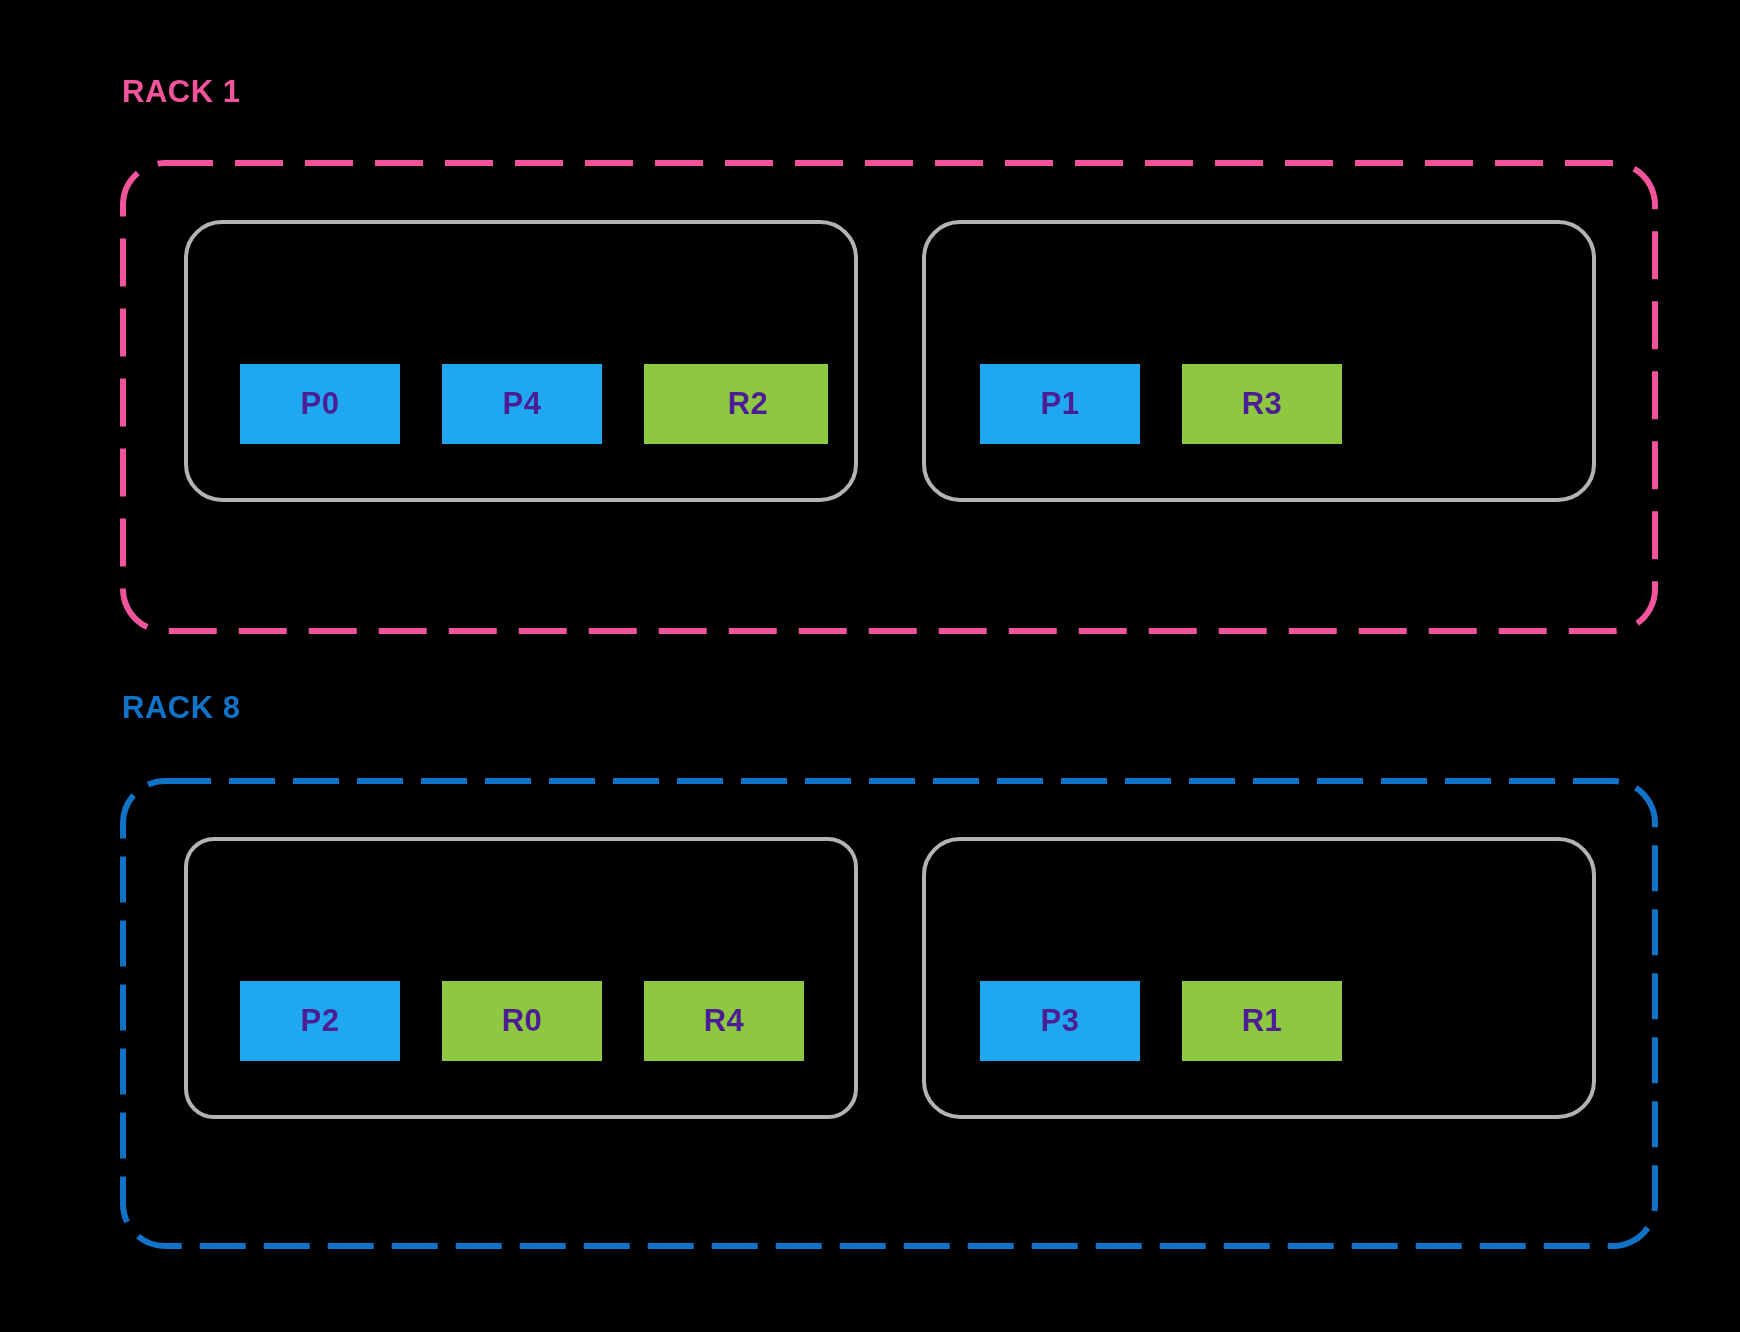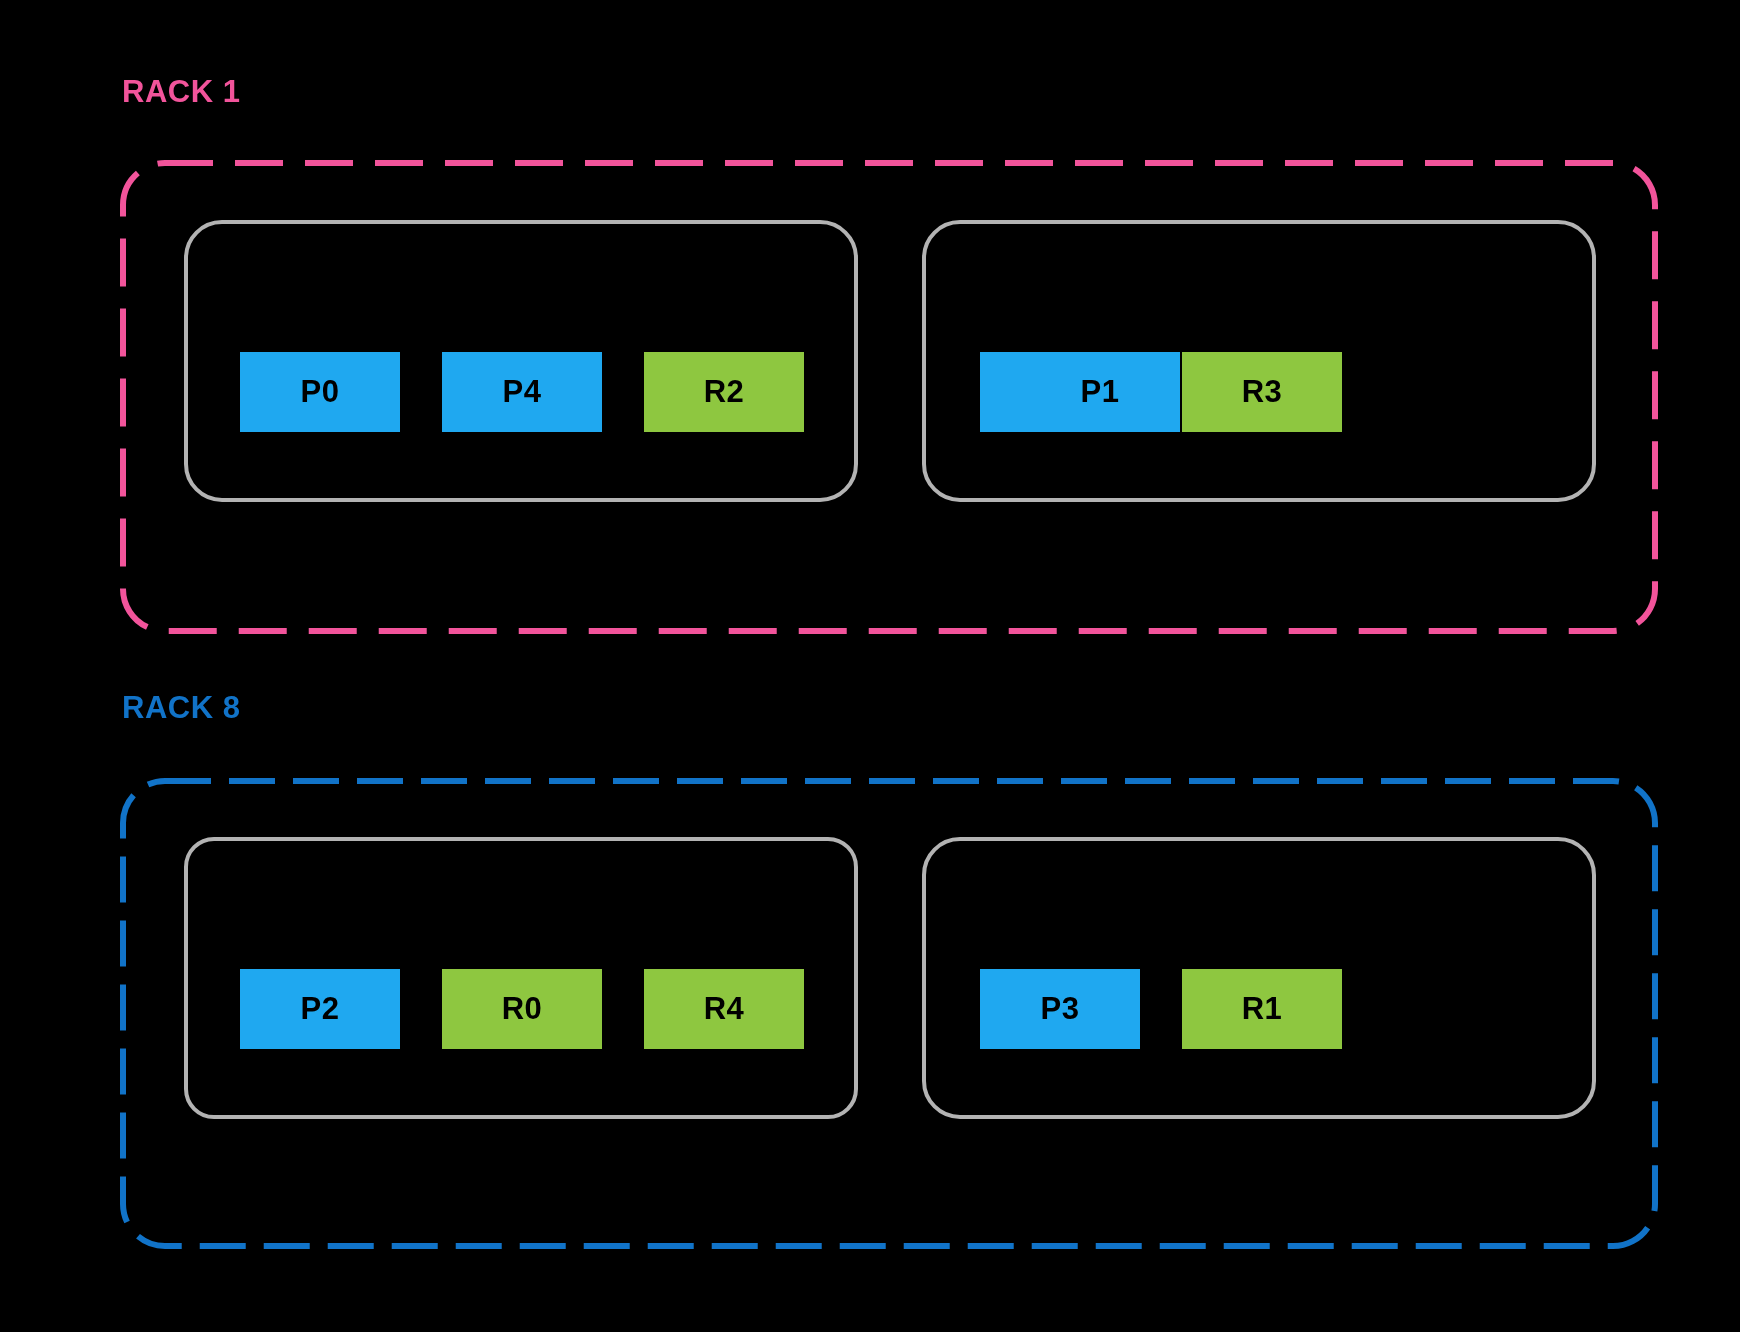--- a/index.html
+++ b/index.html
@@ -45,29 +45,29 @@
   .host {
     position: absolute;
     width: 666px;
     height: 274px;
     border: 4px solid #b3b3b3;
     border-radius: 38px;
     background: transparent;
   }
   .node {
     position: absolute;
-    top: 128px;
+    top: 140px;
     width: 160px;
     height: 80px;
     display: flex;
     align-items: center;
     justify-content: center;
     font-size: 31px;
     font-weight: 700;
-    color: #000000;
+    color: #4c1d95;
     letter-spacing: 0.5px;
   }
   .n1 { left: 52px;  }
   .n2 { left: 254px; }
   .n3 { left: 456px; }
 </style>
 </head>
 <body>
 
 <div class="canvas">
@@ -77,25 +77,25 @@
 
     <div class="rack-outline" style="top:87px">
       <svg width="1538" height="480" viewBox="0 0 1538 480" aria-hidden="true">
         <rect x="3" y="3" width="1532" height="468" rx="42" fill="none" stroke-width="6" stroke-dasharray="48 22" stroke="#f2549b"></rect>
       </svg>
     </div>
 
     <div class="host" style="left: 64px; top: 147px; border-color: rgb(179, 179, 179);">
       <div class="node n1" style="background-color: rgb(31, 168, 240);">P0</div>
       <div class="node n2" style="background-color: rgb(31, 168, 240);">P4</div>
-      <div class="node n3" style="background-color: rgb(142, 199, 64);">R2</div>
+      <div class="node n3" style="background-color: rgb(142, 199, 64); padding-left: 24px;">R2</div>
     </div>
 
     <div class="host" style="left: 802px; top: 147px; border-color: rgb(179, 179, 179);">
-      <div class="node n1" style="left: 54px; background-color: rgb(31, 168, 240); padding-left: 40px;">P1</div>
+      <div class="node n1" style="left: 54px; background-color: rgb(31, 168, 240);">P1</div>
       <div class="node n2" style="left: 256px; background-color: rgb(142, 199, 64);">R3</div>
     </div>
   </section>
 
   <section class="rack" style="top:689px">
     <h2 class="rack-label" style="color: rgb(17, 115, 200);">RACK 8</h2>
 
     <div class="rack-outline" style="top:89px">
       <svg width="1538" height="477" viewBox="0 0 1538 477" aria-hidden="true">
         <rect x="3" y="3" width="1532" height="465" rx="42" fill="none" stroke-width="6" stroke-dasharray="46 18" stroke="#1173c8"></rect>

